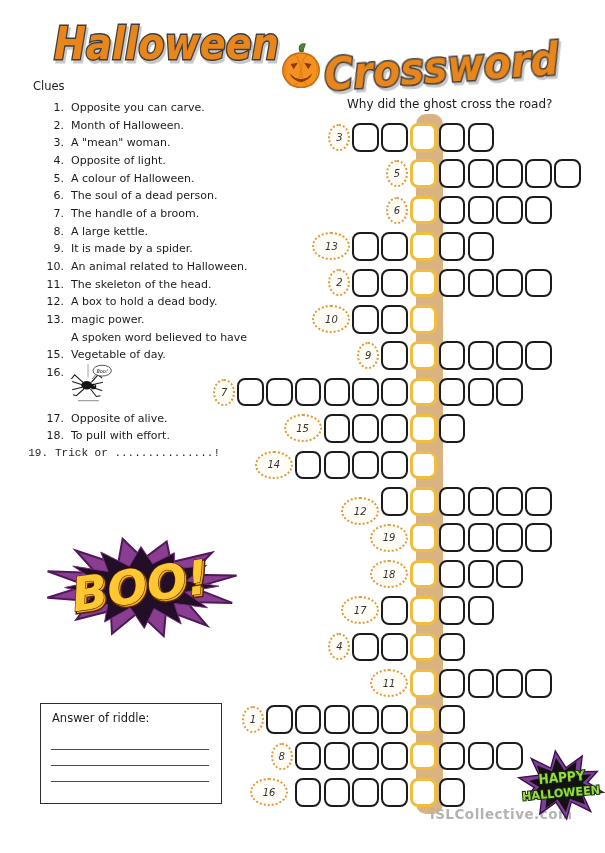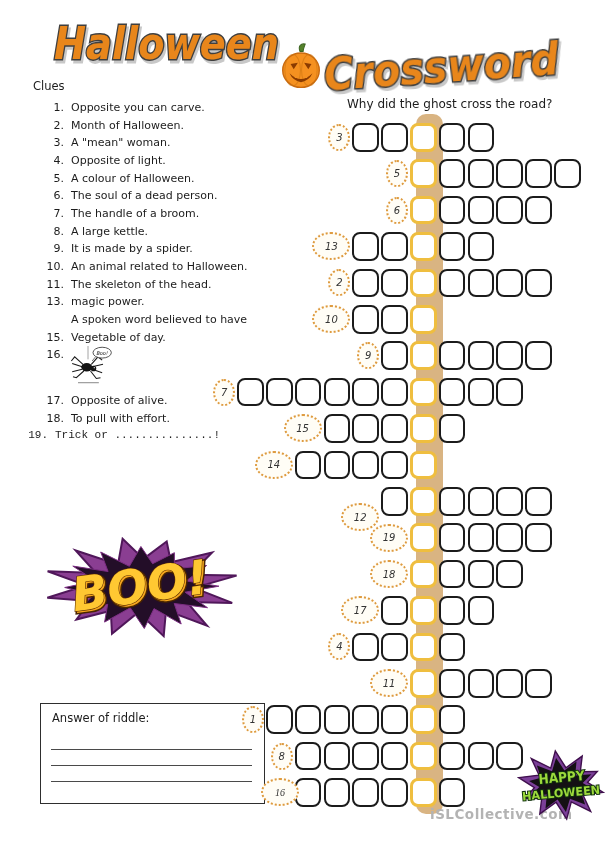--- a/index.html
+++ b/index.html
@@ -28,21 +28,21 @@
   
   #grid{position:absolute;inset:0;}
   .band{position:absolute;left:416px;top:114px;width:27px;height:700px;background:#D9B482;border-radius:10px;z-index:1;}
   .cw-row{position:absolute;left:0;width:605px;height:29px;}
   .cell{position:absolute;width:26.5px;height:28.5px;background:#fff;border:2.5px solid #1b1b1b;border-radius:8px;box-sizing:border-box;z-index:2;}
   .cell.hl{border:3px solid #EFBE3F;z-index:3;}
   .numcircle{position:absolute;border:2px dotted #DE9A3E;border-radius:50%;background:#FFFDF6;
     display:flex;align-items:center;justify-content:center;font-size:10px;font-style:italic;color:#333;box-sizing:border-box;z-index:4;}
 
   
-  #ansbox{position:absolute;left:40px;top:703px;width:225px;height:101px;border:1.6px solid #2e2e2e;box-sizing:border-box;}
+  #ansbox{position:absolute;left:40px;top:703px;width:182px;height:101px;border:1.6px solid #2e2e2e;box-sizing:border-box;}
   .anslabel{position:absolute;left:11px;top:7px;font-size:11.5px;}
   .ansline{position:absolute;left:10px;right:12px;border-bottom:1.6px solid #4a4a4a;height:0;}
 
   
   #boo{position:absolute;left:35px;top:524px;}
   #boo text{font-family:"DejaVu Sans",sans-serif;font-weight:bold;font-style:italic;}
   #logo{position:absolute;left:516px;top:748px;z-index:6;}
   #logo text{font-family:"DejaVu Sans",sans-serif;font-weight:bold;}
   #watermark{position:absolute;left:430px;top:806px;font-size:13.5px;font-weight:bold;color:#b3b3b3;letter-spacing:.5px;z-index:5;}
   .spider-svg text{font-family:"DejaVu Sans",sans-serif;}
@@ -133,20 +133,26 @@
       <div class="clue">
         <span class="n">10.</span>
         <div>
           <div>An animal related to Halloween.</div>
         </div>
       </div>
       <div class="clue">
         <span class="n">11.</span>
         <div>
           <div>The skeleton of the head.</div>
+        </div>
+      </div>
+      <div class="clue">
+        <span class="n">12.</span>
+        <div>
+          <div>A box to hold a dead body.</div>
         </div>
       </div>
       <div class="clue">
         <span class="n">13.</span>
         <div>
           <div>magic power.</div>
           <div>A spoken word believed to have</div>
         </div>
       </div>
       <div class="clue">
@@ -284,21 +290,21 @@
       </div>
       <div class="cw-row" style="top: 450.6px;">
         <div class="numcircle" style="left: 254.8px; top: 0.3px; width: 38px; height: 28px;">14</div>
         <div class="cell" style="left: 294.8px;"></div>
         <div class="cell" style="left: 323.6px;"></div>
         <div class="cell" style="left: 352.4px;"></div>
         <div class="cell" style="left: 381.2px;"></div>
         <div class="cell hl" style="left: 410px;"></div>
       </div>
       <div class="cw-row" style="top: 487px;">
-        <div class="numcircle" style="left: 341.2px; top: 16px; width: 38px; height: 28px;">12</div>
+        <div class="numcircle" style="left: 341.2px; top: 10px; width: 38px; height: 28px;">12</div>
         <div class="cell" style="left: 381.2px;"></div>
         <div class="cell hl" style="left: 410px;"></div>
         <div class="cell" style="left: 438.8px;"></div>
         <div class="cell" style="left: 467.6px;"></div>
         <div class="cell" style="left: 496.4px;"></div>
         <div class="cell" style="left: 525.2px;"></div>
       </div>
       <div class="cw-row" style="top: 523.4px;">
         <div class="numcircle" style="left: 370px; top: 0.3px; width: 38px; height: 28px;">19</div>
         <div class="cell hl" style="left: 410px;"></div>
@@ -351,21 +357,21 @@
         <div class="cell" style="left: 294.8px;"></div>
         <div class="cell" style="left: 323.6px;"></div>
         <div class="cell" style="left: 352.4px;"></div>
         <div class="cell" style="left: 381.2px;"></div>
         <div class="cell hl" style="left: 410px;"></div>
         <div class="cell" style="left: 438.8px;"></div>
         <div class="cell" style="left: 467.6px;"></div>
         <div class="cell" style="left: 496.4px;"></div>
       </div>
       <div class="cw-row" style="top: 778.2px;">
-        <div class="numcircle" style="left: 261px; top: 0.3px; width: 38px; height: 28px; font-family: Liberation Serif, serif;">16</div>
+        <div class="numcircle" style="left: 250px; top: 0.3px; width: 38px; height: 28px;">16</div>
         <div class="cell" style="left: 294.8px;"></div>
         <div class="cell" style="left: 323.6px;"></div>
         <div class="cell" style="left: 352.4px;"></div>
         <div class="cell" style="left: 381.2px;"></div>
         <div class="cell hl" style="left: 410px;"></div>
         <div class="cell" style="left: 438.8px;"></div>
       </div>
     </div>
 
   <svg id="boo" width="214" height="128" viewBox="0 0 214 128">

